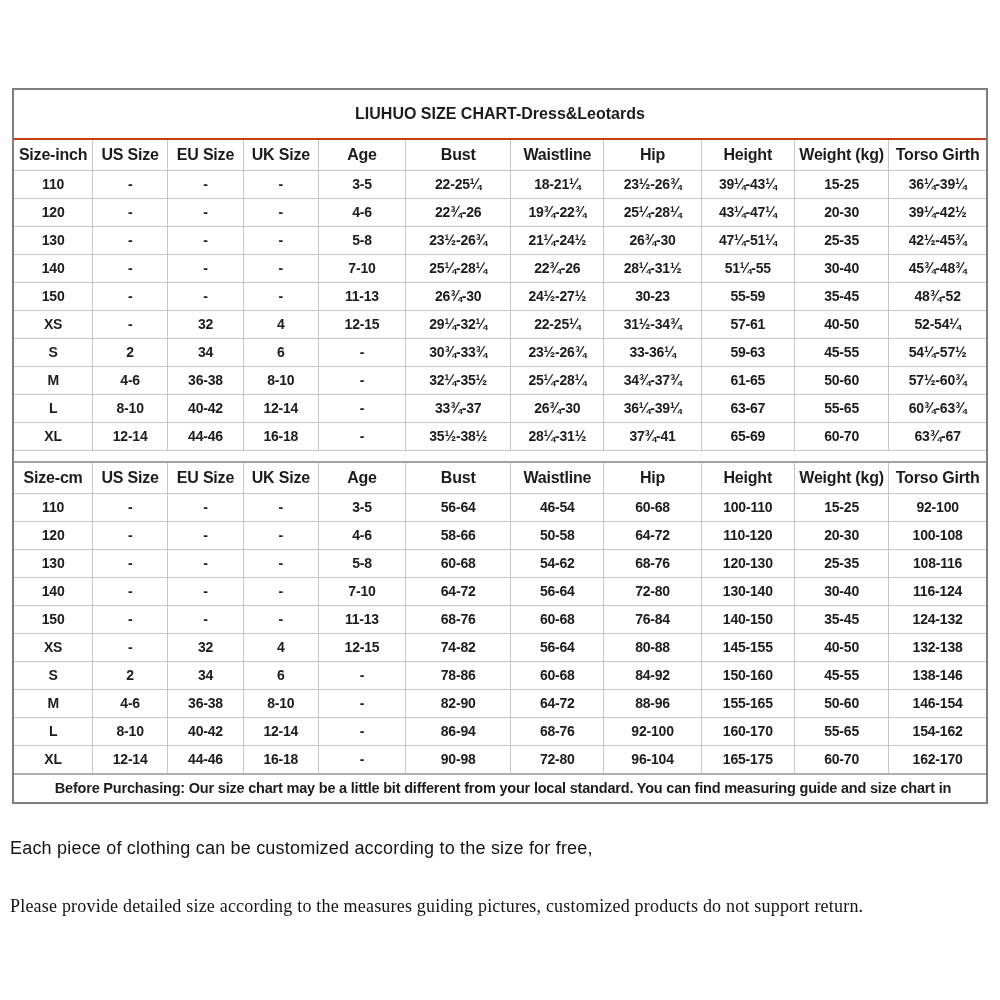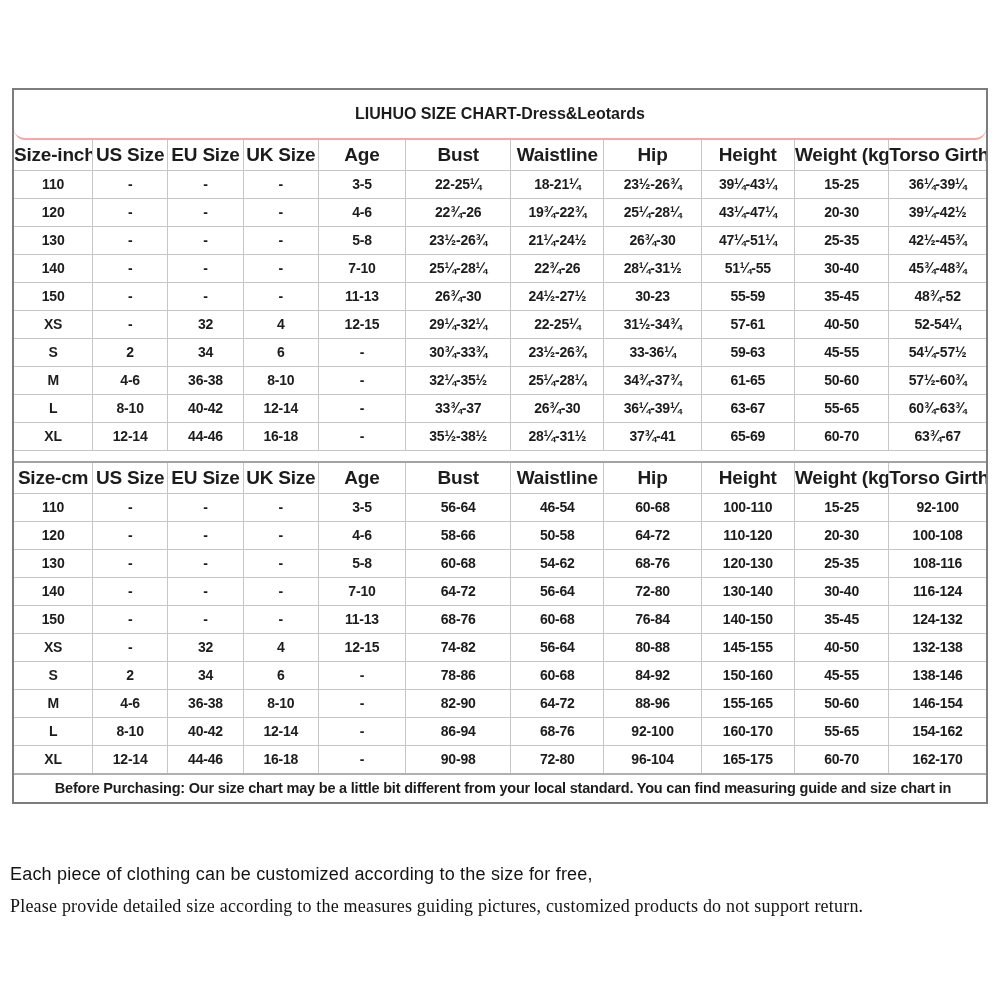--- a/index.html
+++ b/index.html
@@ -17,38 +17,37 @@
     width: 976px;
     border: 2px solid #7d7d7d;
     background: #ffffff;
   }
   .chart-title {
     height: 50px;
     display: flex; align-items: center; justify-content: center;
     font-weight: bold;
     font-size: 16px;
     letter-spacing: 0px;
-    border-bottom: 2px solid #fca5a5;
-    border-radius: 11px;
+    border-bottom: 2px solid #c2410c;
   }
   table.size-table {
     width: 100%;
     border-collapse: collapse;
     table-layout: fixed;
   }
   table.size-table th, table.size-table td {
     border: 1px solid #c6c6c6;
     text-align: center;
     vertical-align: middle;
     white-space: nowrap;
     overflow: hidden;
   }
   table.size-table th {
     height: 30px;
-    font-size: 19px;
+    font-size: 16px;
     font-weight: bold;
     letter-spacing: -0.2px;
   }
   table.size-table td {
     height: 28px;
     font-size: 14px;
     font-weight: bold;
     letter-spacing: -0.2px;
   }
   table.size-table th:first-child, table.size-table td:first-child { border-left: none; }
@@ -83,21 +82,21 @@
   }
   .footer-note {
     position: absolute;
     left: 10px;
     width: 960px;
     font-size: 18px;
     font-weight: normal;
     letter-spacing: 0.2px;
     color: #141414;
   }
-  .footer-line-1 { top: 864px; }
+  .footer-line-1 { top: 838px; }
   .footer-line-2 { top: 896px; font-family: Liberation Serif, serif; }
 </style>
 </head>
 <body>
 
 <div class="chart-wrap">
   <div class="chart-title">LIUHUO SIZE CHART-Dress&amp;Leotards</div>
 
   <table class="size-table">
     <colgroup>

